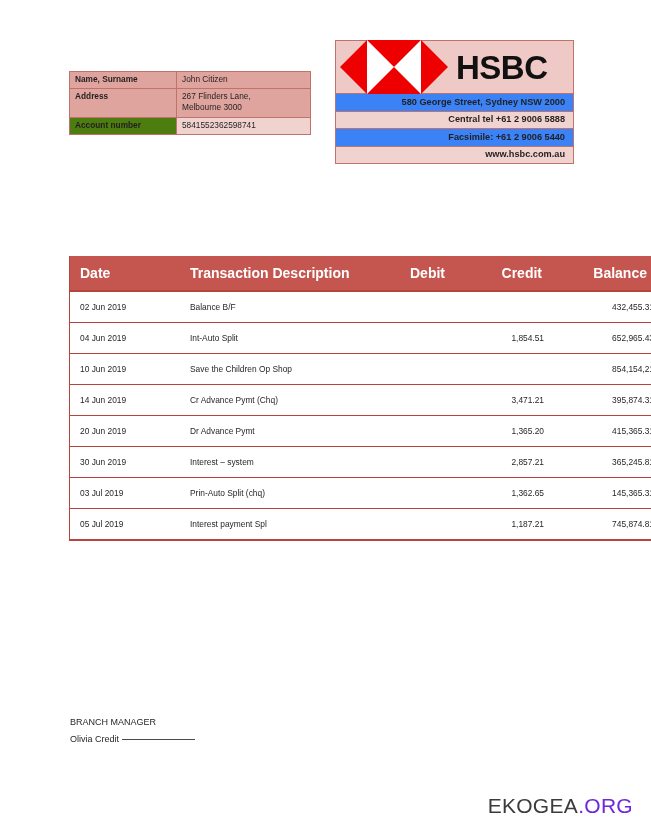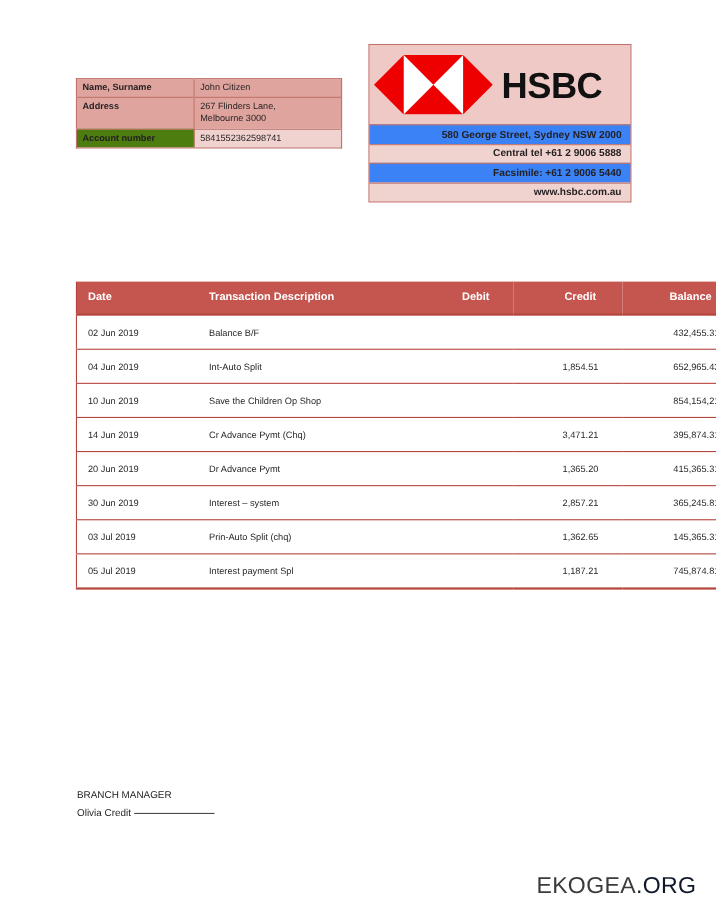--- a/index.html
+++ b/index.html
@@ -55,21 +55,21 @@
   #bank-block {
     position: absolute;
     left: 335px;
     top: 40px;
     width: 239px;
     border: 1px solid #c0736c;
     background: #eec9c5;
     box-sizing: border-box;
   }
   #logo-row {
-    height: 72px;
+    height: 52px;
     display: flex;
     align-items: center;
     background: #eec9c5;
     padding-left: 4px;
   }
   .hsbc-mark {
     width: 108px;
     height: 54px;
     flex: none;
   }
@@ -102,21 +102,21 @@
     width: 521px;
     border-collapse: collapse;
     table-layout: fixed;
     border-left: 1px solid #b5443c;
     border-right: 1px solid #b5443c;
     border-bottom: 2px solid #b5443c;
   }
   #txn-table thead th {
     background: #c5564f;
     color: #ffffff;
-    font-size: 10px;
+    font-size: 14px;
     font-weight: bold;
     text-align: left;
     padding: 9px 0 9px 0;
     border: none;
   }
   #txn-table thead th.c-date    { width: 110px; padding-left: 10px; }
   #txn-table thead th.c-desc    { width: 180px; }
   #txn-table thead th.c-debit   { width: 75px;  text-align: right; padding-right: 22px;}
   #txn-table thead th.c-credit  { width: 75px;  text-align: right; padding-right: 24px;}
   #txn-table thead th.c-balance { width: 81px;  text-align: right; padding-right: 19px;}
@@ -159,21 +159,21 @@
 
   #watermark {
     position: absolute;
     right: 18px;
     top: 794px;
     font-size: 21px;
     letter-spacing: 0.3px;
     font-family: "Liberation Sans", sans-serif;
   }
   #watermark .wm-main { color: #3b3b3b; }
-  #watermark .wm-tld  { color: #0f172a; text-align: center; }
+  #watermark .wm-tld  { color: #6d28d9; text-align: center; }
 </style>
 </head>
 <body>
 
 <table id="customer-info">
   <tbody>
     <tr class="dark">
       <td class="lbl">Name, Surname</td>
       <td class="val">John Citizen</td>
     </tr>

